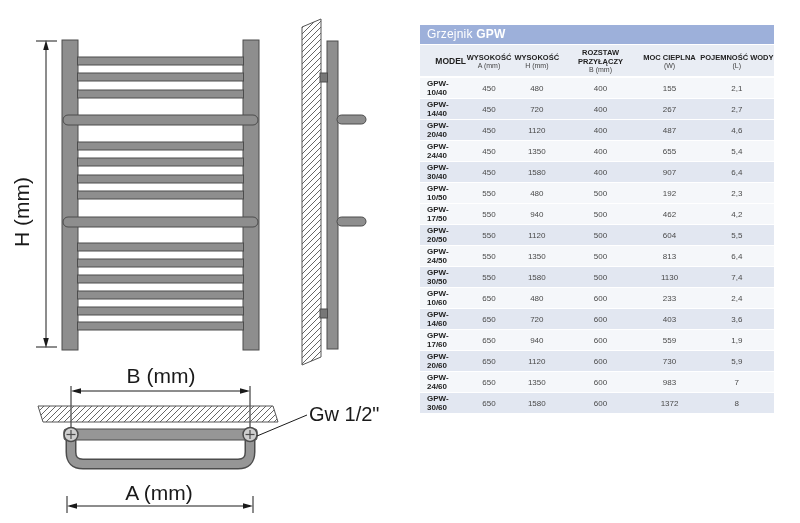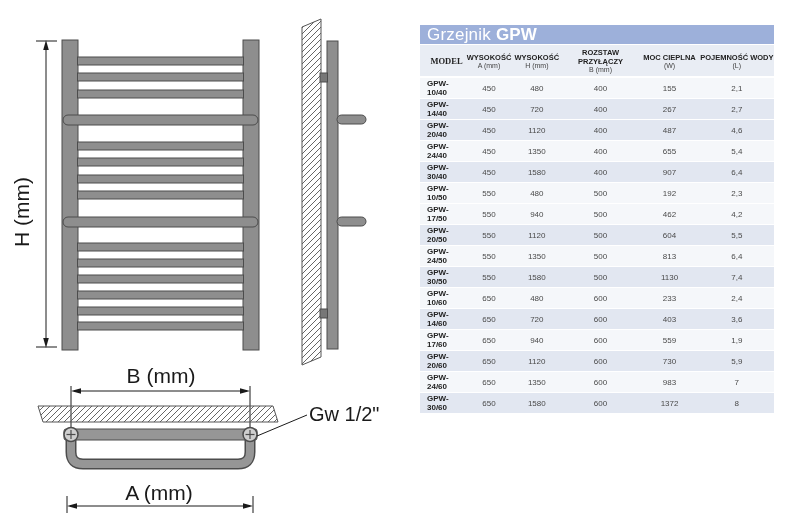--- a/index.html
+++ b/index.html
@@ -3,28 +3,28 @@
 <meta charset="utf-8">
 <style>
   html,body{margin:0;padding:0;background:#fff;}
   .canvas{position:relative;width:800px;height:523px;background:#fff;overflow:hidden;
           font-family:"Liberation Sans",sans-serif;}
   svg text{font-family:"Liberation Sans",sans-serif;fill:#1a1a1a;}
 
   
   .spec{position:absolute;left:420px;top:25px;width:354px;}
   .title-bar{height:19px;line-height:19px;background:#9db0da;color:#fff;
-             font-size:17px;padding-left:7px;letter-spacing:.2px;}
+             font-size:12px;padding-left:7px;letter-spacing:.2px;}
   .title-bar b{font-weight:bold;}
   table{border-collapse:collapse;table-layout:fixed;width:354px;margin-top:1px;}
   thead th{background:#e9edf4;padding:3px 0 2px 0;vertical-align:middle;
            border-bottom:2px solid #fff;}
   thead th .l1{font-size:7.5px;font-weight:bold;color:#222;line-height:9px;}
   thead th .l2{font-size:7px;font-weight:normal;color:#444;line-height:8px;}
-  thead th.model-h{text-align:center;padding-left:7px;font-family:Liberation Serif, serif;}
+  thead th.model-h{text-align:right;padding-left:7px;}
   thead th.model-h .l1{font-size:8.5px;line-height:17px;}
   tbody td{font-size:8px;color:#4a4a4a;text-align:center;height:16px;
            border-bottom:1px solid #fff;vertical-align:middle;}
   tbody td:first-child{text-align:left;padding-left:7px;font-weight:bold;color:#222;margin-left:8px;}
   tbody tr{background:#f5f7fa;}
   tbody tr.alt{background:#e2e7f1;}
 </style>
 </head>
 <body>
 

